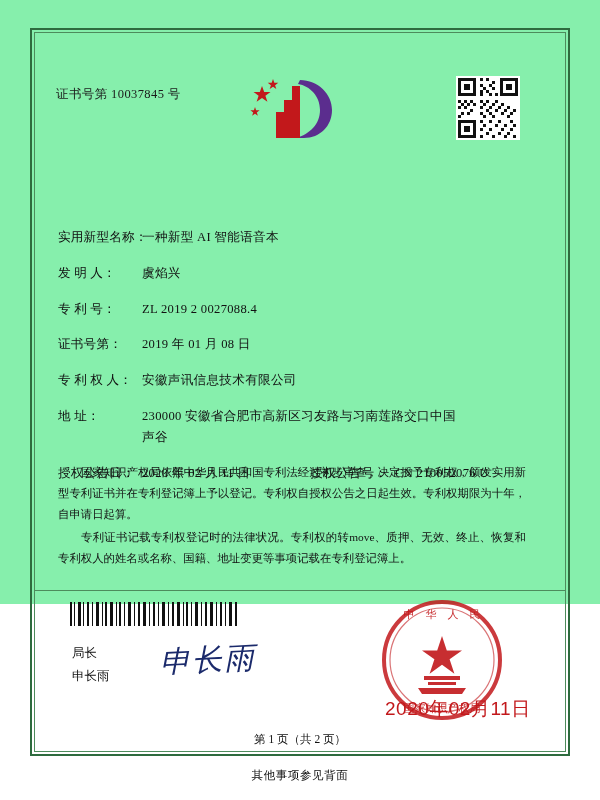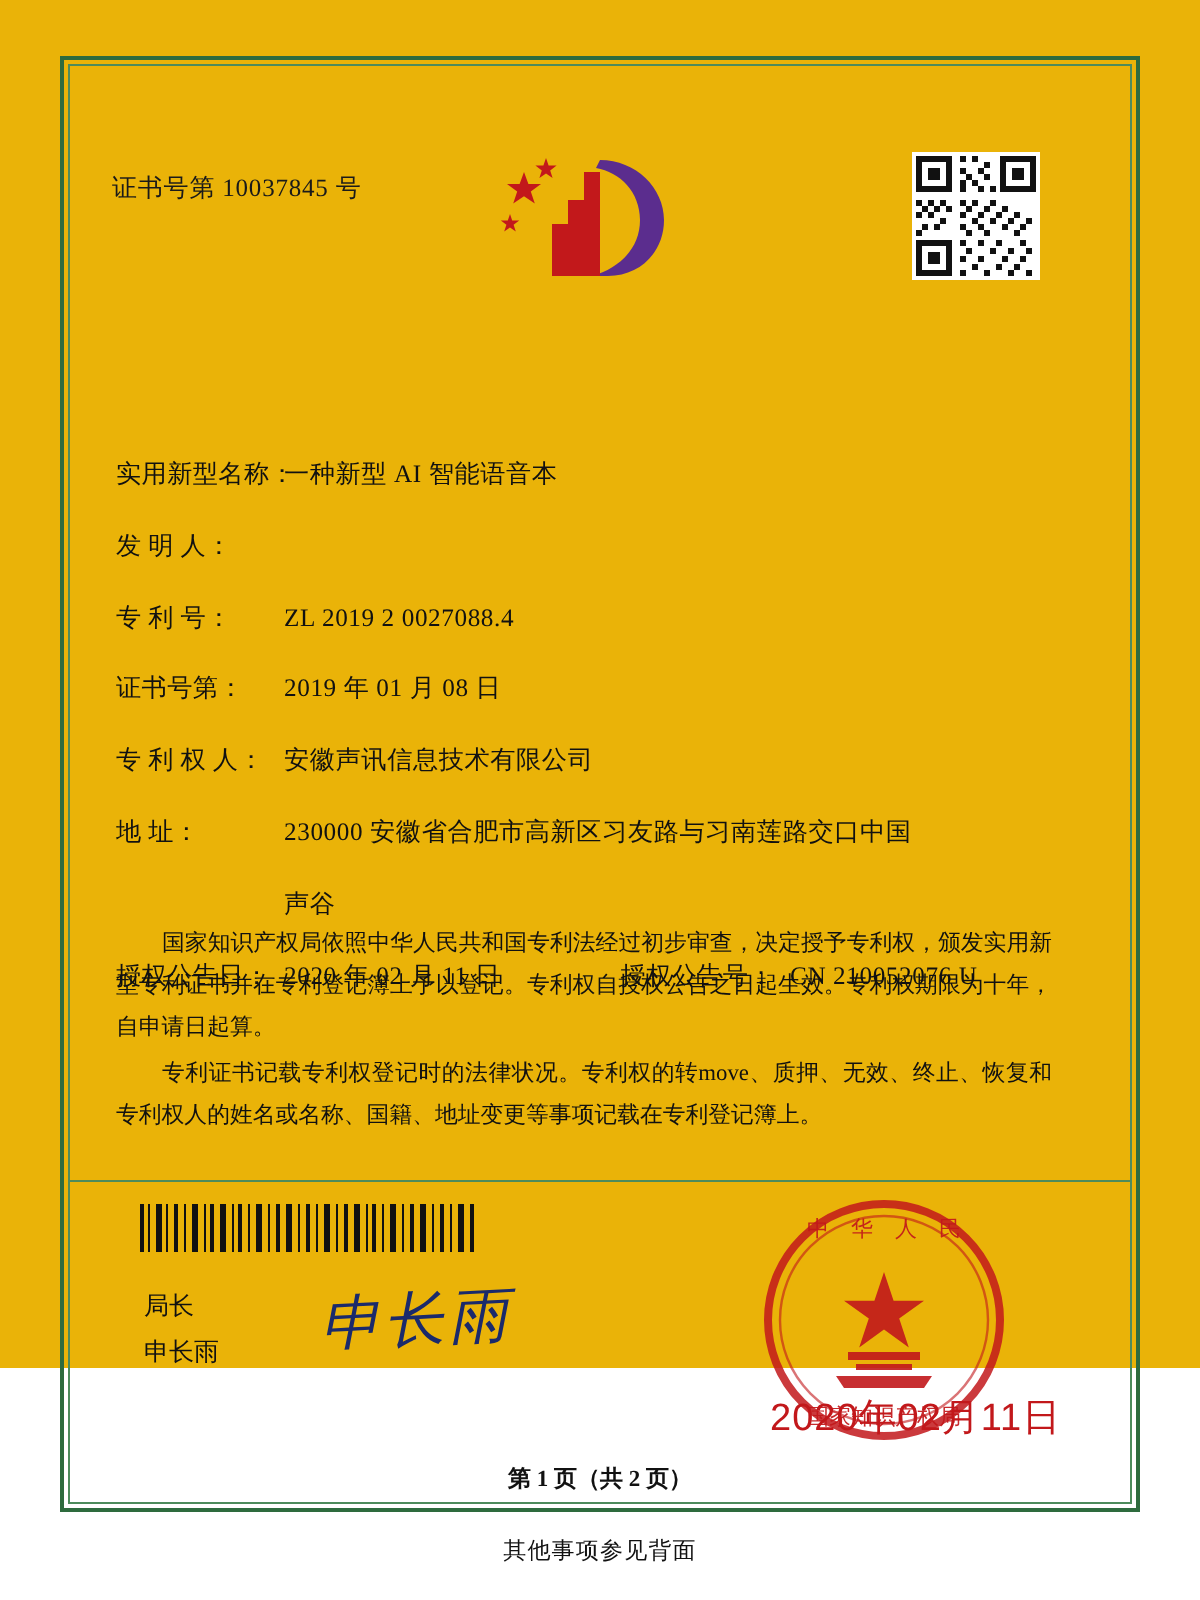--- a/index.html
+++ b/index.html
@@ -10,22 +10,22 @@
     width: 600px;
     height: 800px;
     background: #ffffff;
     font-family: "Liberation Serif", serif;
     color: #1a1a1a;
     overflow: hidden;
   }
   .page {
     position: relative;
     width: 600px;
-    height: 684px;
-    background: #eab308;
+    height: 604px;
+    background: #86efac;
   }
   .outer-border {
     position: absolute;
     left: 30px;
     top: 28px;
     width: 540px;
     height: 728px;
     border: 2px solid #2e6b3e;
     box-sizing: border-box;
   }
@@ -106,21 +106,21 @@
     color: #111;
     white-space: nowrap;
   }
   .field-value {
     flex: 1 1 auto;
     color: #111;
     letter-spacing: 0.3px;
   }
   .field-value .sub-line {
     display: block;
-    margin-top: 18px;
+    margin-top: 3px;
   }
   .inline-pair {
     display: flex;
     width: 100%;
   }
   .inline-pair .second-label {
     margin-left: 60px;
     white-space: nowrap;
     letter-spacing: 0.2px;
   }
@@ -193,21 +193,20 @@
   }
 
   .page-num {
     position: absolute;
     left: 0;
     top: 732px;
     width: 600px;
     text-align: center;
     font-size: 11.5px;
     color: #111;
-    font-weight: bold;
   }
   .bottom-note {
     position: absolute;
     left: 0;
     top: 768px;
     width: 600px;
     text-align: center;
     font-size: 11.5px;
     color: #111;
     letter-spacing: 0.6px;
@@ -319,20 +318,21 @@
   </div>
 
 
   <div class="fields">
     <div class="field-row">
       <div class="field-label">实用新型名称：</div>
       <div class="field-value">一种新型 AI 智能语音本</div>
     </div>
     <div class="field-row">
       <div class="field-label">发 明 人：</div>
+      <div class="field-value">虞焰兴</div>
     </div>
     <div class="field-row">
       <div class="field-label">专 利 号：</div>
       <div class="field-value">ZL 2019 2 0027088.4</div>
     </div>
     <div class="field-row">
       <div class="field-label">证书号第：</div>
       <div class="field-value">2019 年 01 月 08 日</div>
     </div>
     <div class="field-row">

